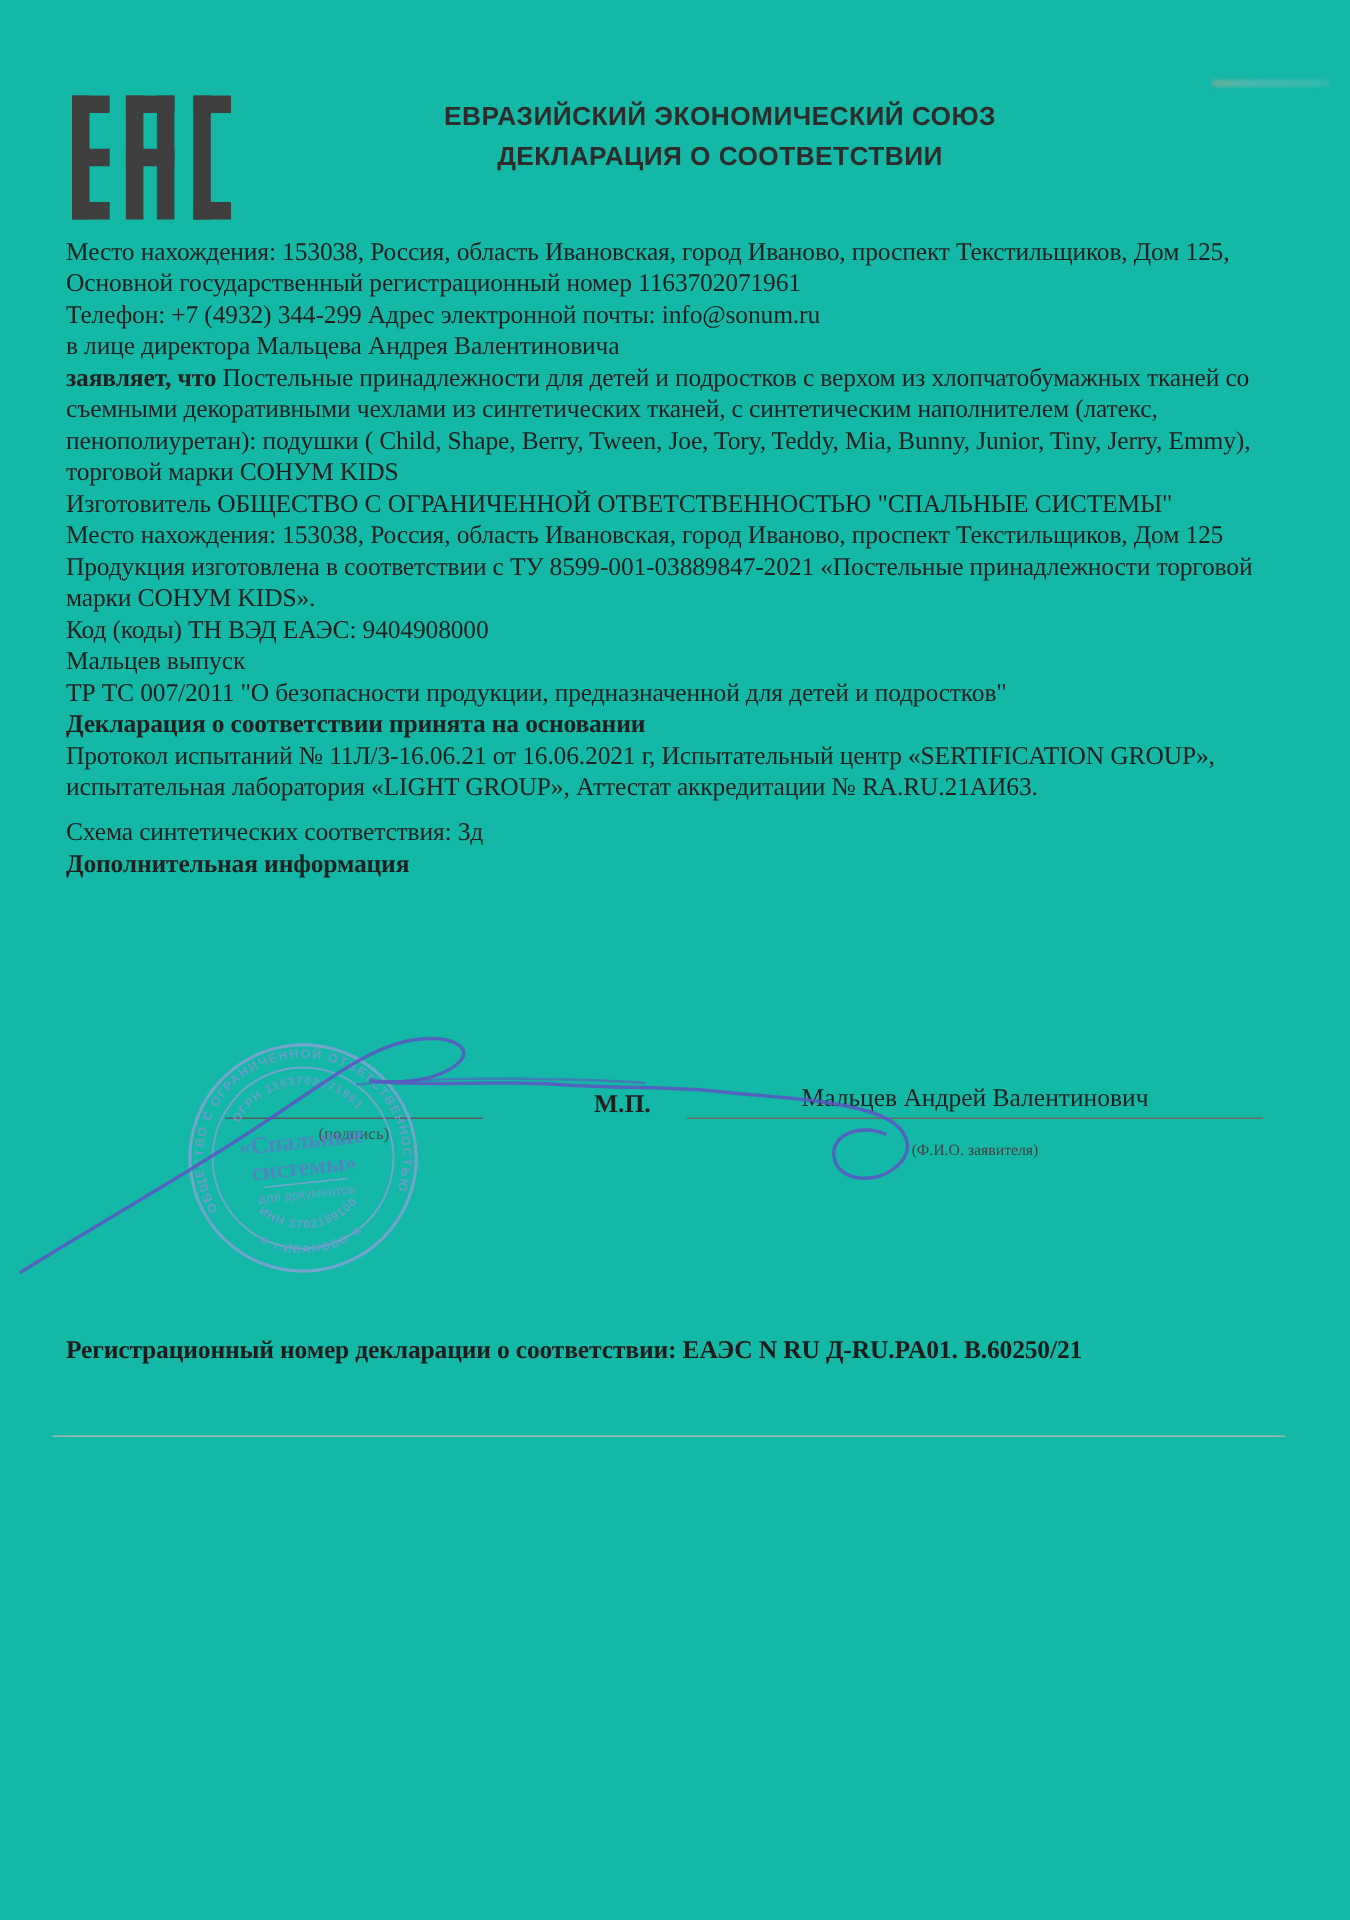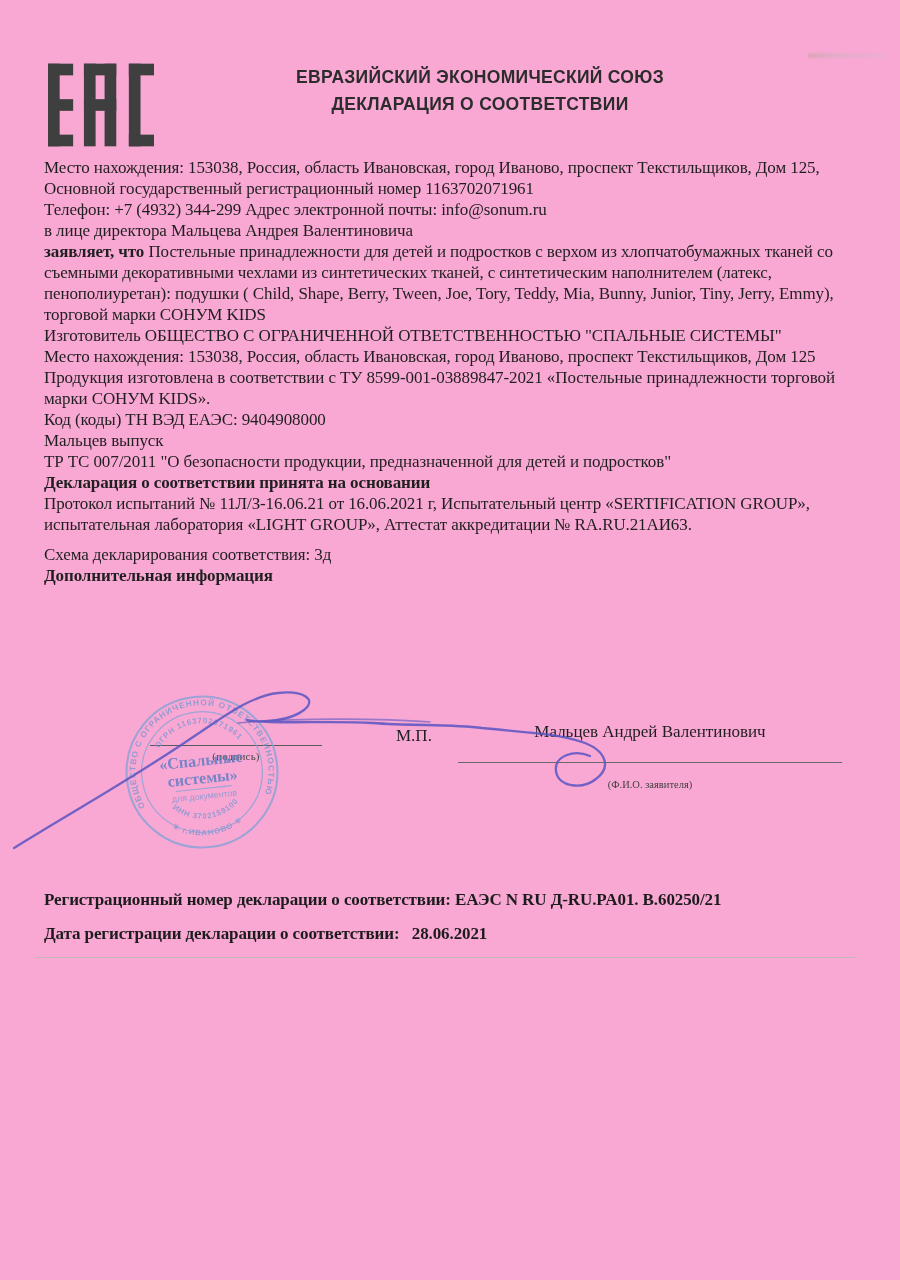--- a/index.html
+++ b/index.html
@@ -1,36 +1,36 @@
 <!DOCTYPE html>
 <html><head>
 <meta charset="utf-8">
 <style>
   html,body{margin:0;padding:0;background:#ffffff;}
   #page{
-    position:relative;width:900px;height:1280px;background:#f9a8d4;
+    position:relative;width:900px;height:1280px;background:#14b8a6;
     font-family:"Liberation Serif","DejaVu Serif",serif;color:#222;overflow:hidden;
   }
   
   #eac-logo{position:absolute;left:48px;top:60px;width:106px;height:90px;}
   #doc-title{
     position:absolute;left:220px;top:64px;width:520px;text-align:center;
     font-family:"Liberation Sans","DejaVu Sans",sans-serif;font-weight:bold;
     font-size:17.5px;line-height:27px;color:#2c2c2c;letter-spacing:.3px;
   }
   
   #doc-body{position:absolute;left:44px;top:157px;width:822px;}
   .doc-par{margin:0;font-size:17px;line-height:21px;letter-spacing:-0.1px;color:#1f1f1f;}
   .doc-par .b{font-weight:bold;}
   
-  #mp-label{position:absolute;left:396px;top:726px;font-size:17px;color:#1f1f1f;}
+  #mp-label{position:absolute;left:396px;top:726px;font-size:17px;color:#1f1f1f;font-weight:bold;}
   #sign-line{position:absolute;left:150px;top:745px;width:172px;border-top:1.6px solid #5a5a5a;text-align:center;}
   #sign-line .caption{font-size:11px;color:#4a4a4a;letter-spacing:.2px;}
   #fio-line{position:absolute;left:458px;top:722px;width:384px;text-align:center;}
-  #fio-line .name{font-size:17px;color:#1f1f1f;display:block;padding-bottom:20px;border-bottom:1.3px solid #6a6a6a;}
+  #fio-line .name{font-size:17px;color:#1f1f1f;display:block;padding-bottom:3px;border-bottom:1.3px solid #6a6a6a;}
   #fio-line .caption{font-size:10.5px;color:#3f3f3f;display:block;margin-top:16px;}
   
   #stamp{position:absolute;left:124px;top:694px;width:156px;height:156px;opacity:.82;transform:rotate(-6deg);z-index:2;}
   #signature-ink{position:absolute;left:0px;top:683px;width:660px;height:190px;z-index:4;}
   
   .footer-line{position:absolute;left:44px;font-size:17px;font-weight:bold;color:#1c1c1c;letter-spacing:-0.1px;}
   #reg-number-line{top:890px;}
   #reg-date-line{top:924px;}
   #reg-date-line .val{margin-left:8px;}
   #footer-rule{position:absolute;left:35px;top:957px;width:822px;border-top:1px solid #b9b9b4;opacity:.85;}
@@ -72,21 +72,21 @@
       <p class="doc-par"><span>в лице директора Мальцева Андрея Валентиновича</span></p>
       <p class="doc-par"><span class="b">заявляет, что </span><span>Постельные принадлежности для детей и подростков с верхом из хлопчатобумажных тканей со съемными декоративными чехлами из синтетических тканей, с синтетическим наполнителем (латекс, пенополиуретан): подушки ( Child, Shape, Berry, Tween, Joe, Tory, Teddy, Mia, Bunny, Junior, Tiny, Jerry, Emmy), торговой марки СОНУМ KIDS</span></p>
       <p class="doc-par"><span>Изготовитель ОБЩЕСТВО С ОГРАНИЧЕННОЙ ОТВЕТСТВЕННОСТЬЮ "СПАЛЬНЫЕ СИСТЕМЫ"</span></p>
       <p class="doc-par"><span>Место нахождения: 153038, Россия, область Ивановская, город Иваново, проспект Текстильщиков, Дом 125</span></p>
       <p class="doc-par"><span>Продукция изготовлена в соответствии с ТУ 8599-001-03889847-2021 «Постельные принадлежности торговой марки СОНУМ KIDS».</span></p>
       <p class="doc-par"><span>Код (коды) ТН ВЭД ЕАЭС: 9404908000</span></p>
       <p class="doc-par"><span>Мальцев выпуск</span></p>
       <p class="doc-par"><span>ТР ТС 007/2011 "О безопасности продукции, предназначенной для детей и подростков"</span></p>
       <p class="doc-par"><span class="b">Декларация о соответствии принята на основании</span></p>
       <p class="doc-par"><span>Протокол испытаний № 11Л/З-16.06.21 от 16.06.2021 г, Испытательный центр «SERTIFICATION GROUP», испытательная лаборатория «LIGHT GROUP», Аттестат аккредитации № RA.RU.21АИ63.</span></p>
-      <p class="doc-par" style="margin-top: 9px;"><span>Схема декларирования соответствия: 3д</span></p>
+      <p class="doc-par" style="margin-top: 9px;"><span>Схема синтетических соответствия: 3д</span></p>
       <p class="doc-par"><span class="b">Дополнительная информация</span></p>
     </div>
 
   <div id="mp-label">М.П.</div>
 
   <div id="sign-line">
     <span class="caption">(подпись)</span>
   </div>
 
   <div id="fio-line">
@@ -129,21 +129,17 @@
              C 272 42, 330 37, 372 40 C 414 43, 452 41, 482 45
              C 520 49, 556 50, 582 59 C 606 67, 612 84, 596 96
              C 582 107, 558 104, 556 88 C 554 73, 574 66, 590 73" fill="none" stroke="#5a55c2" stroke-width="2.3" stroke-linecap="round" opacity=".85"></path>
     <path d="M 238 40 C 300 34, 390 36, 430 39" fill="none" stroke="#5a55c2" stroke-width="1.6" stroke-linecap="round" opacity=".6"></path>
   </svg>
 
   <div id="reg-number-line" class="footer-line">
     <span>Регистрационный номер декларации о соответствии:</span>
     <span class="val">ЕАЭС N RU Д-RU.PA01. B.60250/21</span>
   </div>
-  <div id="reg-date-line" class="footer-line">
-    <span>Дата регистрации декларации о соответствии:</span>
-    <span class="val">28.06.2021</span>
-  </div>
   <div id="footer-rule"></div>
 
   <div id="scan-artifact"></div>
 
 </div>
 
 </body></html>

